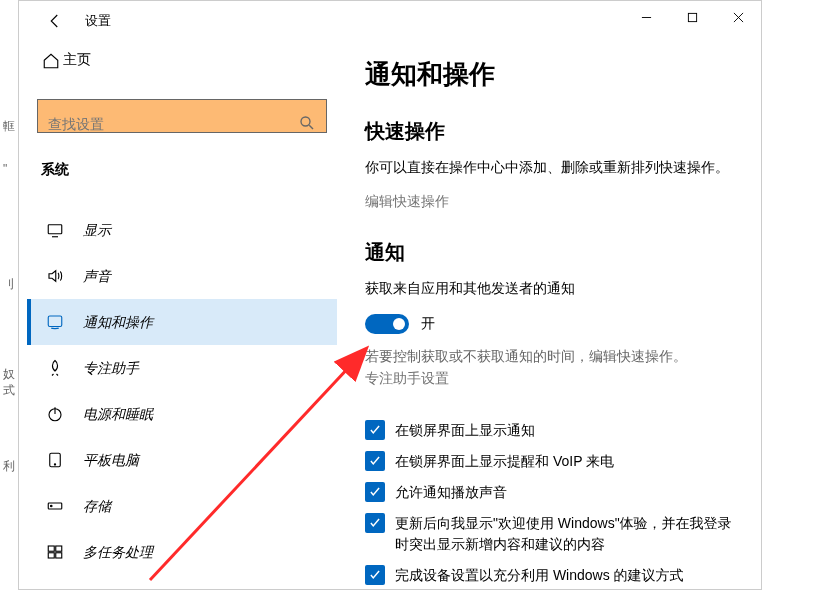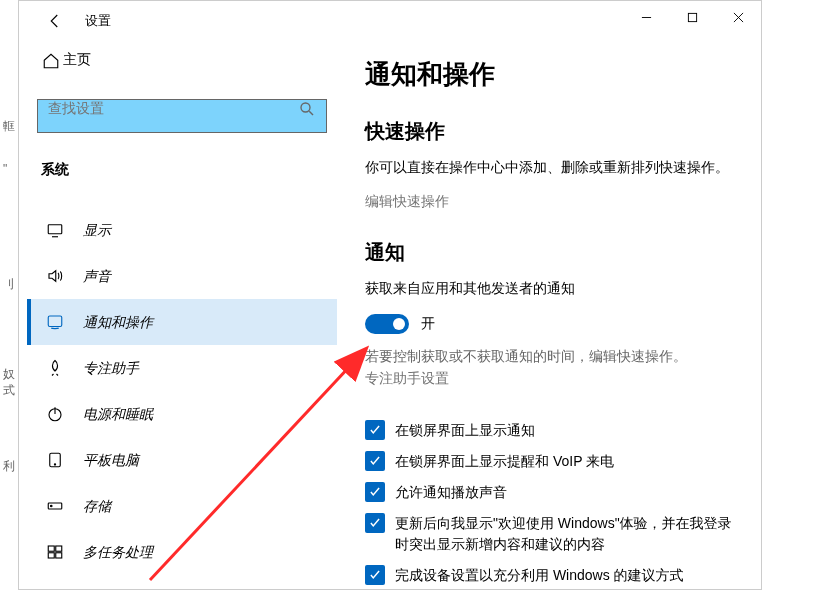--- a/index.html
+++ b/index.html
@@ -81,23 +81,23 @@
     display: flex;
     align-items: center;
     justify-content: center;
   }
   .nav-item .icon svg, .home-row .icon svg { width: 18px; height: 18px; }
   .search-wrap {
     padding: 20px 10px 10px 10px;
   }
   .search {
     display: flex;
-    align-items: flex-start;
+    align-items: flex-end;
     border: 1px solid #666;
-    background: #7dd3fc;
+    background: #fdba74;
     height: 34px;
     padding: 0 10px;
   }
   .search input {
     border: none;
     outline: none;
     flex: 1;
     font-size: 14px;
     background: transparent;
     color: #666;

